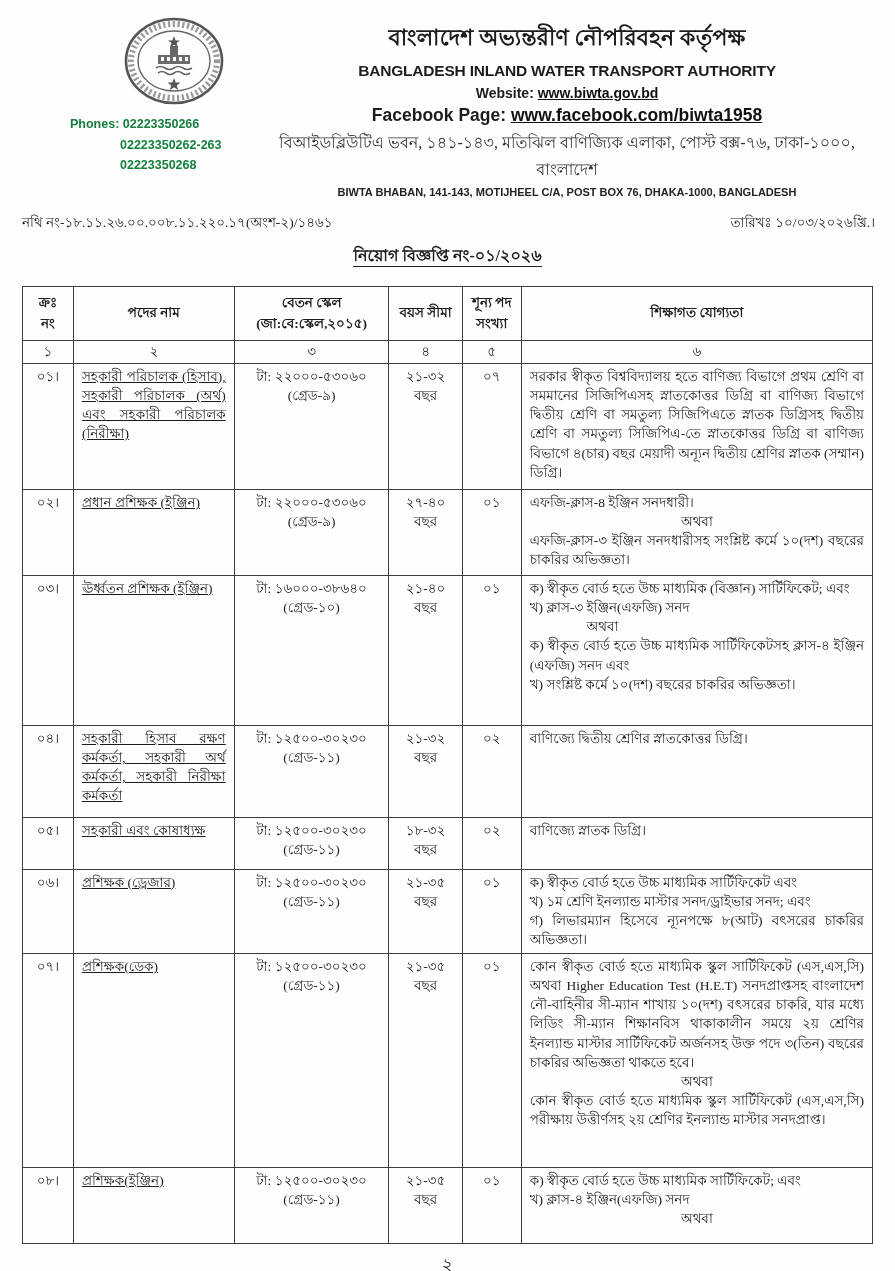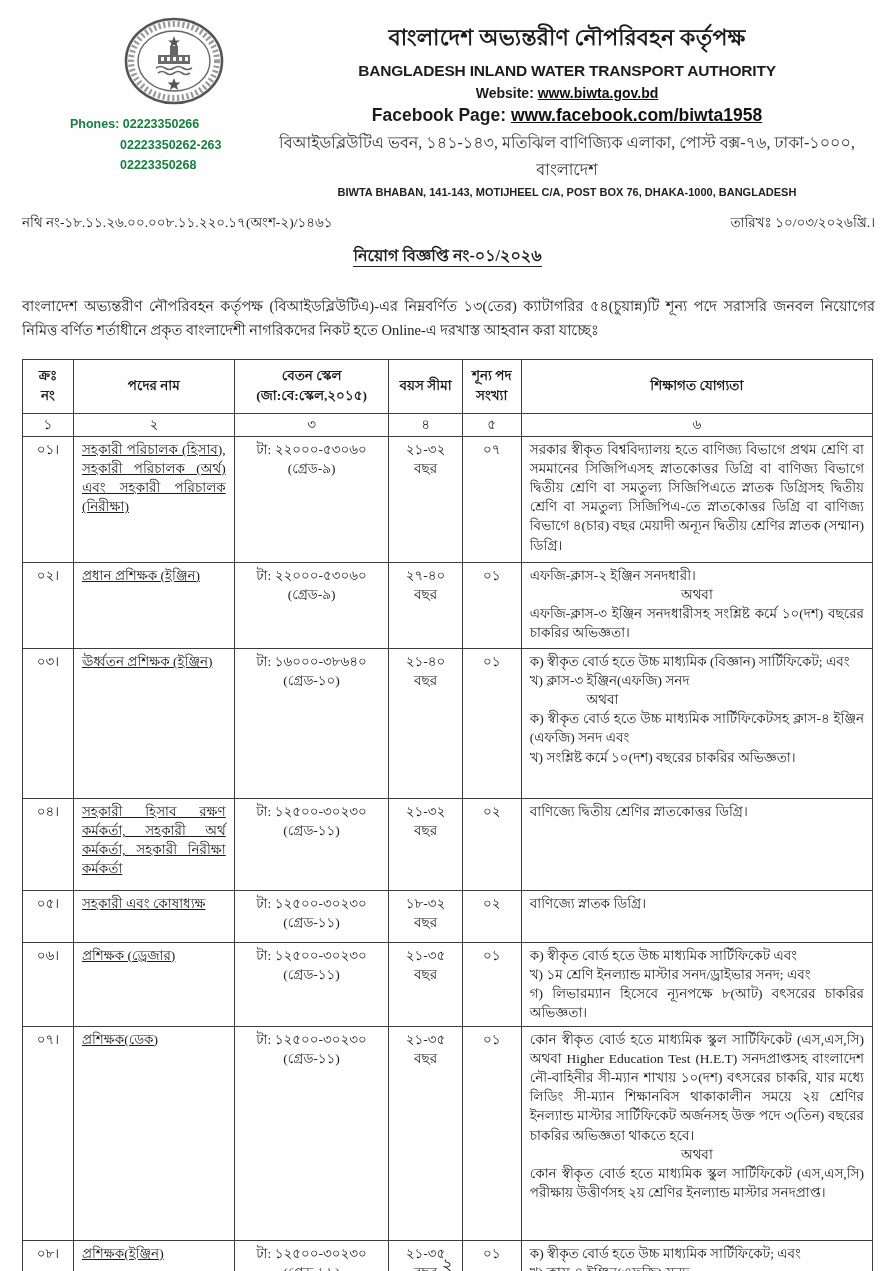--- a/index.html
+++ b/index.html
@@ -102,21 +102,20 @@
 
   <div class="memo-row">
     <span>নথি নং-১৮.১১.২৬.০০.০০৮.১১.২২০.১৭(অংশ-২)/১৪৬১</span>
     <span>তারিখঃ ১০/০৩/২০২৬খ্রি.।</span>
   </div>
 
   <div class="notice-title">
     <span>নিয়োগ বিজ্ঞপ্তি নং-০১/২০২৬</span>
   </div>
 
-  <p class="intro">বাংলাদেশ অভ্যন্তরীণ নৌপরিবহন কর্তৃপক্ষ (বিআইডব্লিউটিএ)-এর নিম্নবর্ণিত ১৩(তের) ক্যাটাগরির ৫৪(চুয়ান্ন)টি শূন্য পদে সরাসরি জনবল নিয়োগের নিমিত্ত বর্ণিত শর্তাধীনে প্রকৃত বাংলাদেশী নাগরিকদের নিকট হতে Online-এ দরখাস্ত আহবান করা যাচ্ছেঃ</p>
 
   <table class="vtable">
     <colgroup>
       <col class="col-sl">
         <col class="col-post">
         <col class="col-scale">
       <col class="col-age">
         <col class="col-vac">
         <col class="col-qual">
     </colgroup>
@@ -156,21 +155,21 @@
         </tr>
         <tr style="height: 86px;">
           <td class="c-sl">০২।</td>
           <td class="c-post">প্রধান প্রশিক্ষক (ইঞ্জিন)</td>
           <td class="c-scale preline">টা: ২২০০০-৫৩০৬০
 (গ্রেড-৯)</td>
           <td class="c-age preline">২৭-৪০
 বছর</td>
           <td class="c-vac">০১</td>
           <td class="c-qual">
-            <div class="qline left">এফজি-ক্লাস-২ ইঞ্জিন সনদধারী।</div>
+            <div class="qline left">এফজি-ক্লাস-8 ইঞ্জিন সনদধারী।</div>
             <div class="qline center">অথবা</div>
             <div class="qline left">এফজি-ক্লাস-৩ ইঞ্জিন সনদধারীসহ সংশ্লিষ্ট কর্মে ১০(দশ) বছরের চাকরির অভিজ্ঞতা।</div>
           </td>
         </tr>
         <tr style="height: 150px;">
           <td class="c-sl">০৩।</td>
           <td class="c-post">ঊর্ধ্বতন প্রশিক্ষক (ইঞ্জিন)</td>
           <td class="c-scale preline">টা: ১৬০০০-৩৮৬৪০
 (গ্রেড-১০)</td>
           <td class="c-age preline">২১-৪০

